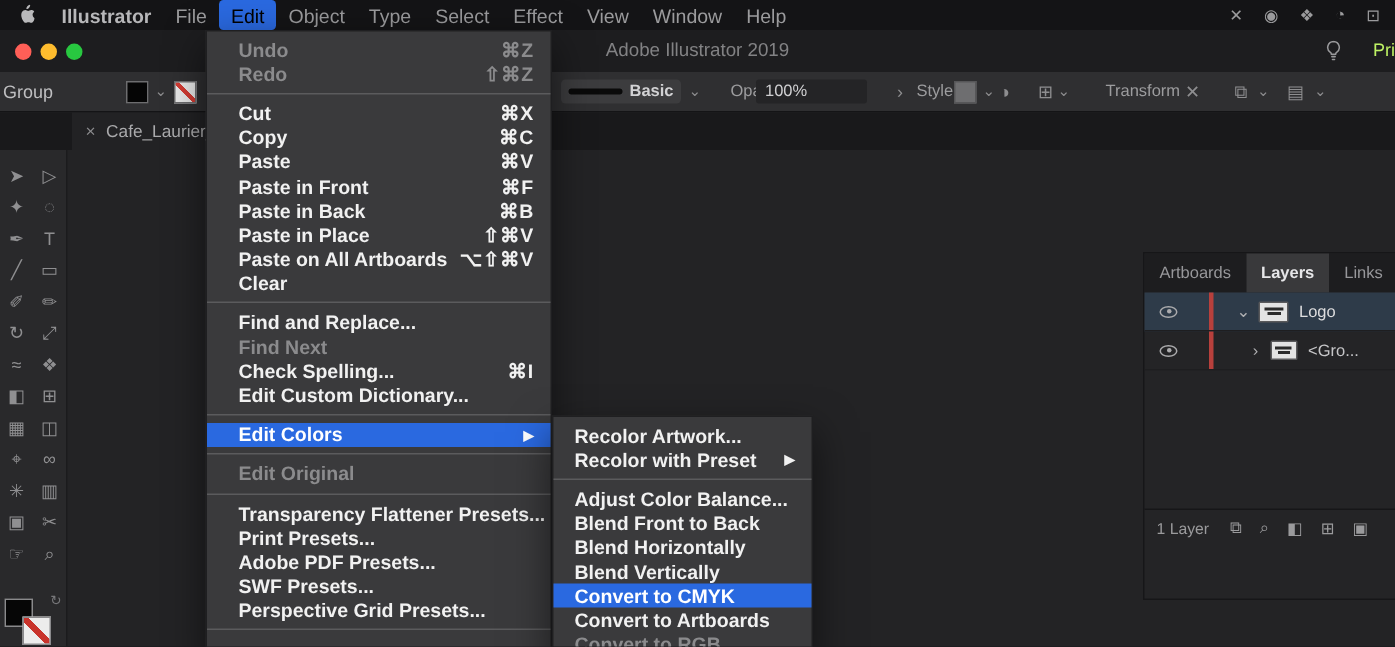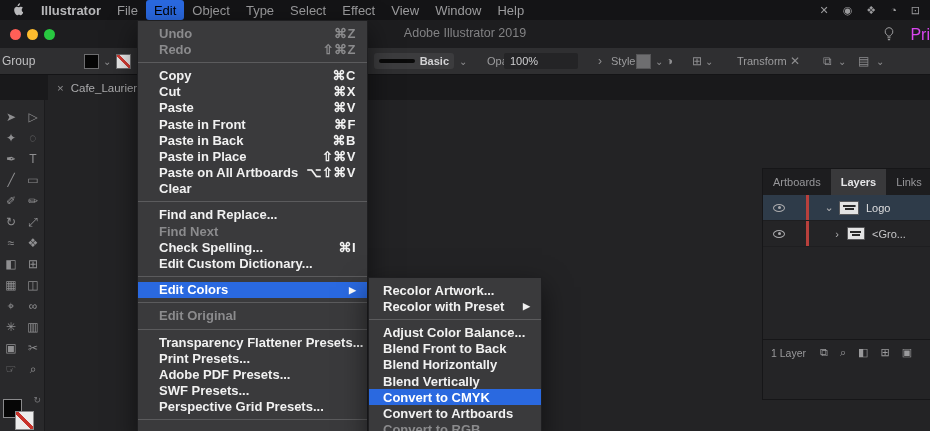--- a/index.html
+++ b/index.html
@@ -23,21 +23,21 @@
   
   .titlebar{position:absolute;top:20px;left:0;width:930px;height:28px;background:#1d1d1f;z-index:1}
   .traffic{position:absolute;top:9px;width:11px;height:11px;border-radius:50%}
   .t-red{left:10px;background:var(--c-traffic_red)}
   .t-yellow{left:27px;background:var(--c-traffic_yellow)}
   .t-green{left:44px;background:var(--c-traffic_green)}
   .home-icon{position:absolute;left:170px;top:4px;color:#8e8e90;font-size:14px}
   .ws-icon{position:absolute;left:256px;top:6px;color:#8e8e90;font-size:11px;letter-spacing:2px}
   .tb-title{position:absolute;top:6px;left:0;width:100%;text-align:center;color:#828284;font-size:12.5px}
   .bulb{position:absolute;right:36px;top:7px}
-  .tb-right-text{position:absolute;right:0px;top:6px;color:#d946ef;font-size:16px}
+  .tb-right-text{position:absolute;right:0px;top:6px;color:#bef264;font-size:12px}
 
   
   .controlbar{position:absolute;top:48px;left:0;width:930px;height:27px;background:#2f2f31;
     border-bottom:1px solid #141416;z-index:1;font-size:11px;color:#9c9c9e}
   .cb{position:absolute;top:0;height:26px;display:flex;align-items:center}
   .cb-group{left:2px;color:#bfbfc1;font-size:12px}
   .fill-swatch{left:84px;top:6px;width:15px;height:15px;background:#050505;border:1px solid #6d6d6f;position:absolute}
   .cb-chev{color:#8e8e90;font-size:10px}
   .stroke-none{left:116px;top:6px;width:15px;height:15px;position:absolute;background:
     linear-gradient(to top right,transparent 44%,#d23b33 44%,#d23b33 58%,transparent 58%),#e8e8e8;border:1px solid #6d6d6f}
@@ -325,31 +325,31 @@
         <span class="mi-label">Redo</span>
         <span class="mi-right">
           <span class="mi-short">⇧⌘Z</span>
 
         </span>
       </div>
 
       <div class="menu-sep"></div>
 
       <div class="menu-item">
+        <span class="mi-label">Cut</span>
+        <span class="mi-right">
+          <span class="mi-short">⌘X</span>
+
+        </span>
+      </div>
+
+      <div class="menu-item">
         <span class="mi-label">Copy</span>
         <span class="mi-right">
           <span class="mi-short">⌘C</span>
-
-        </span>
-      </div>
-
-      <div class="menu-item">
-        <span class="mi-label">Cut</span>
-        <span class="mi-right">
-          <span class="mi-short">⌘X</span>
 
         </span>
       </div>
 
       <div class="menu-item">
         <span class="mi-label">Paste</span>
         <span class="mi-right">
           <span class="mi-short">⌘V</span>
 
         </span>

